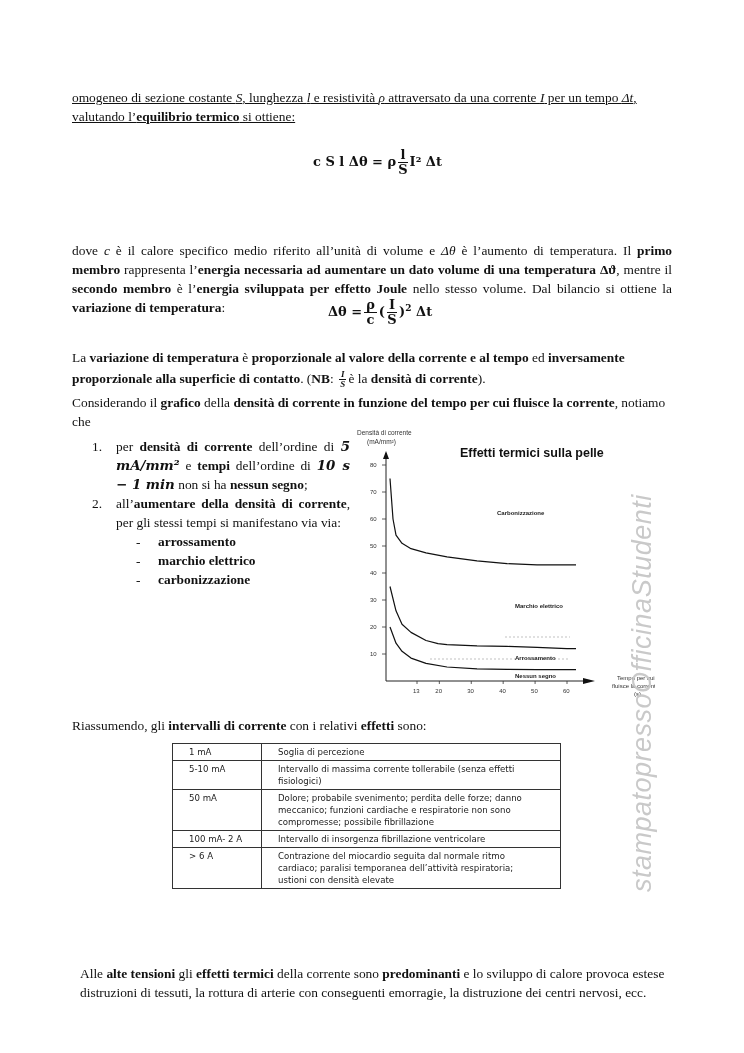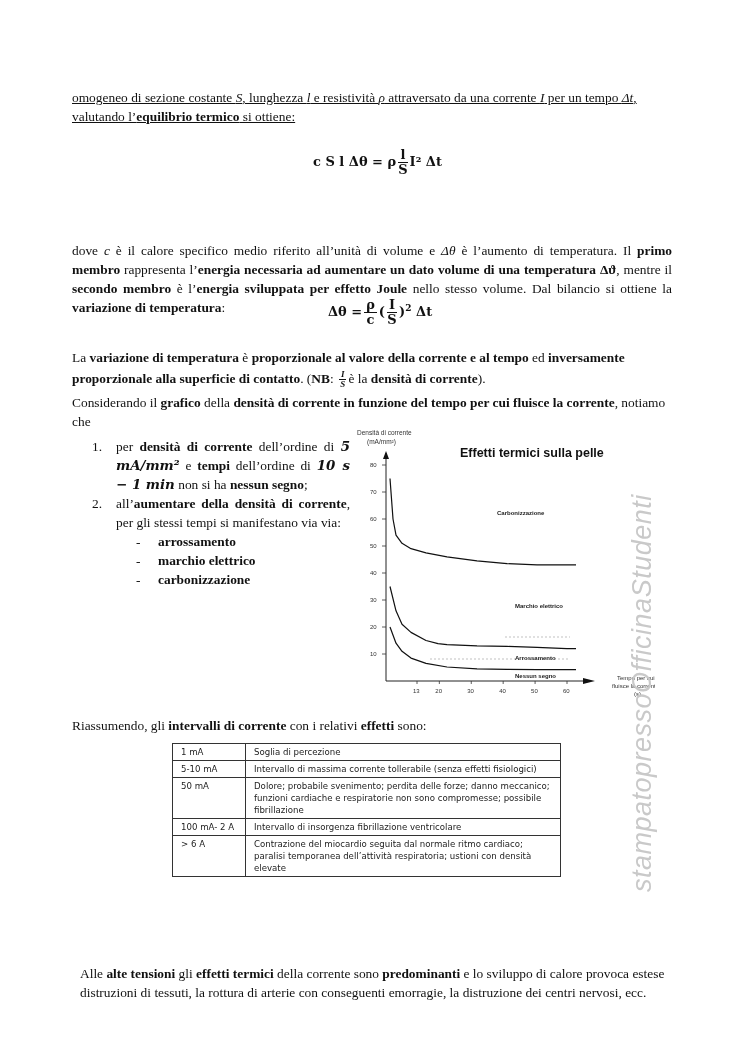--- a/index.html
+++ b/index.html
@@ -16,21 +16,21 @@
   ol.list { position: absolute; left: 92px; top: 437px; width: 258px; margin: 0; padding: 0; list-style: none; line-height: 19px; }
   ol.list li { position: relative; padding-left: 24px; text-align: justify; }
   ol.list li .num-label { position: absolute; left: 0; top: 0; }
   ul.sub { list-style: none; margin: 0; padding: 0 0 0 20px; }
   ul.sub li { padding-left: 22px; position: relative; font-weight: bold; }
   ul.sub li .dash { position: absolute; left: 0; font-weight: normal; }
   .chart { position: absolute; left: 355px; top: 425px; width: 300px; height: 290px; }
   .chart svg text { font-family: "Liberation Sans", sans-serif; }
   table.fx { position: absolute; left: 172px; top: 743px; width: 389px; border-collapse: collapse;
              font-family: "DejaVu Sans", sans-serif; font-size: 8.6px; color: #222; }
-  table.fx td { border: 1px solid #333; padding: 2px 8px; vertical-align: top; line-height: 12px; }
+  table.fx td { border: 1px solid #333; padding: 2px 16px; vertical-align: top; line-height: 12px; }
   table.fx td.c1 { width: 56px; }
   .wm { position: absolute; left: 560px; top: 890px; transform: rotate(-90deg); transform-origin: 0 0;
         font-family: "Liberation Sans", sans-serif; font-style: italic; font-size: 27px; color: #c9c9c9; white-space: nowrap; letter-spacing: 0.5px; }
 </style>
 </head>
 <body>
 
 <div class="p" style="top:88px;text-decoration:underline;">
   <span>omogeneo di sezione costante </span><i class="m">S</i><span>, lunghezza </span><i class="m">l</i><span> e resistività </span><i class="m">ρ</i><span> attraversato da una corrente </span><i class="m">I</i><span> per un tempo </span><i class="m">Δt</i><span>,</span><br>
   <span>valutando l’</span><b>equilibrio termico</b><span> si ottiene:</span>

